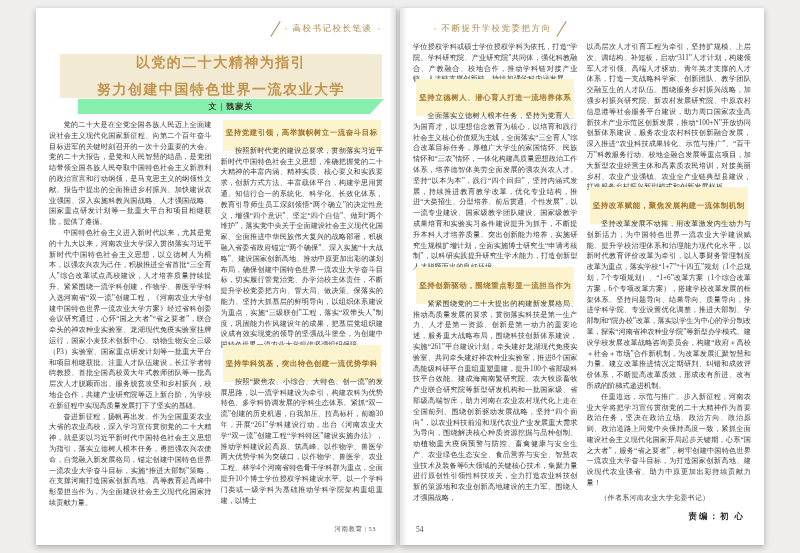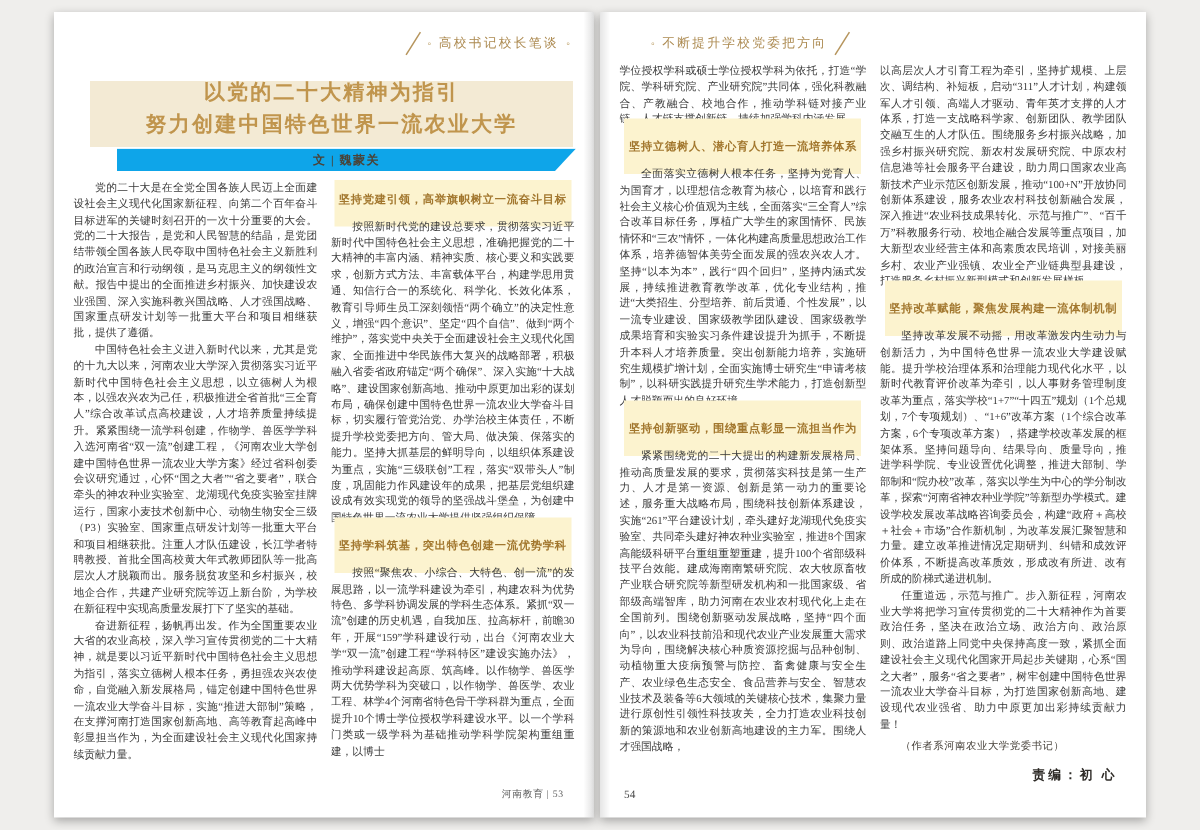--- a/index.html
+++ b/index.html
@@ -34,28 +34,28 @@
   .dot{font-size:7px;color:#b99a5f;letter-spacing:0;}
   .slash{position:relative;width:10px;height:14px;display:inline-block;}
   .slash::before{
     content:"";position:absolute;left:5px;top:-2px;width:1px;height:18px;
     background:#b6955d;transform:rotate(32deg);
   }
   
   .title-band{
     position:absolute;top:46px;left:24px;right:14px;height:44px;
     background:#f3ead4;
-    display:flex;flex-direction:column;justify-content:flex-start;align-items:center;gap:3px;
+    display:flex;flex-direction:column;justify-content:space-between;align-items:center;gap:3px;
   }
   .title-line{
     color:#c0954d;font-size:14px;font-weight:600;letter-spacing:1.5px;line-height:1.25;
   }
   .byline-band{
     position:absolute;top:91px;left:42px;right:12px;height:15px;
-    background:#0ea5e9;
+    background:#86efac;
     clip-path:polygon(0 0,100% 0,calc(100% - 14px) 100%,0 100%);
     display:flex;justify-content:center;align-items:center;
   }
   .byline-band span{font-size:8px;font-weight:bold;color:#4a4236;letter-spacing:1px;}
   
   .cols{
     position:absolute;left:13px;right:13px;display:flex;gap:9px;
   }
   .cols-left{top:112px;bottom:30px;}
   .cols-right{top:34px;bottom:16px;}
@@ -108,21 +108,21 @@
         <p class="para">奋进新征程，扬帆再出发。作为全国重要农业大省的农业高校，深入学习宣传贯彻党的二十大精神，就是要以习近平新时代中国特色社会主义思想为指引，落实立德树人根本任务，勇担强农兴农使命，自觉融入新发展格局，锚定创建中国特色世界一流农业大学奋斗目标，实施“推进大部制”策略，在支撑河南打造国家创新高地、高等教育起高峰中彰显担当作为，为全面建设社会主义现代化国家持续贡献力量。</p>
       </div>
       <div class="col">
         <div class="sec-heading">
           <span>坚持党建引领，高举旗帜树立一流奋斗目标</span>
         </div>
         <p class="para">按照新时代党的建设总要求，贯彻落实习近平新时代中国特色社会主义思想，准确把握党的二十大精神的丰富内涵、精神实质、核心要义和实践要求，创新方式方法、丰富载体平台，构建学思用贯通、知信行合一的系统化、科学化、长效化体系，教育引导师生员工深刻领悟“两个确立”的决定性意义，增强“四个意识”、坚定“四个自信”、做到“两个维护”，落实党中央关于全面建设社会主义现代化国家、全面推进中华民族伟大复兴的战略部署，积极融入省委省政府锚定“两个确保”、深入实施“十大战略”、建设国家创新高地、推动中原更加出彩的谋划布局，确保创建中国特色世界一流农业大学奋斗目标，切实履行管党治党、办学治校主体责任，不断提升学校党委把方向、管大局、做决策、保落实的能力。坚持大抓基层的鲜明导向，以组织体系建设为重点，实施“三级联创”工程，落实“双带头人”制度，巩固能力作风建设年的成果，把基层党组织建设成有效实现党的领导的坚强战斗堡垒，为创建中国特色世界一流农业大学提供坚强组织保障。</p>
         <div class="sec-heading">
           <span>坚持学科筑基，突出特色创建一流优势学科</span>
         </div>
-        <p class="para">按照“聚焦农、小综合、大特色、创一流”的发展思路，以一流学科建设为牵引，构建农科为优势特色、多学科协调发展的学科生态体系。紧抓“双一流”创建的历史机遇，自我加压、拉高标杆，前瞻30年，开展“159”学科建设行动，出台《河南农业大学“双一流”创建工程“学科特区”建设实施办法》，推动学科建设起高原、筑高峰。以作物学、兽医学两大优势学科为突破口，以作物学、兽医学、农业工程、林学4个河南省特色骨干学科群为重点，全面提升10个博士学位授权学科建设水平。以一个学科门类或一级学科为基础推动学科学院架构重组重建，以博士</p>
+        <p class="para">按照“聚焦农、小综合、大特色、创一流”的发展思路，以一流学科建设为牵引，构建农科为优势特色、多学科协调发展的学科生态体系。紧抓“双一流”创建的历史机遇，自我加压、拉高标杆，前瞻30年，开展“261”学科建设行动，出台《河南农业大学“双一流”创建工程“学科特区”建设实施办法》，推动学科建设起高原、筑高峰。以作物学、兽医学两大优势学科为突破口，以作物学、兽医学、农业工程、林学4个河南省特色骨干学科群为重点，全面提升10个博士学位授权学科建设水平。以一个学科门类或一级学科为基础推动学科学院架构重组重建，以博士</p>
       </div>
     </div>
 
     <div class="folio-left">河南教育 | 53</div>
   </div>
 
   <div class="page page-right">
     <div class="runhead runhead-right">
       <span class="dot">◦</span>
       <span>不断提升学校党委把方向</span>

